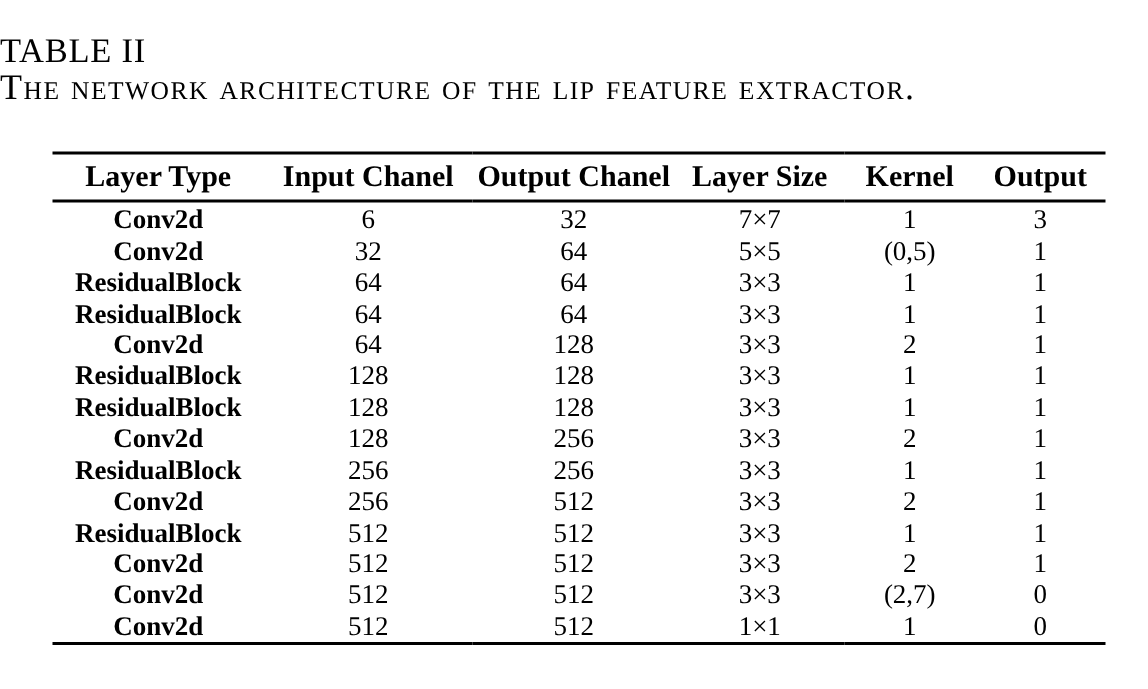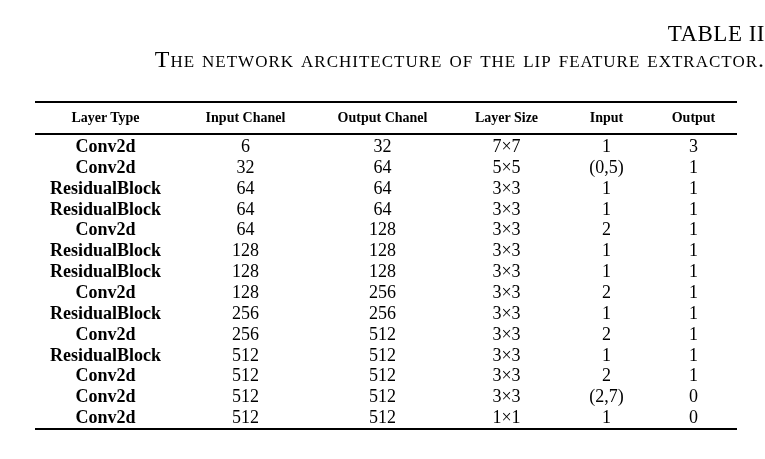--- a/index.html
+++ b/index.html
@@ -13,50 +13,50 @@
     position: relative;
     font-family: "Liberation Serif", serif;
     color: #000000;
     overflow: hidden;
   }
   .title {
     position: absolute;
     top: 22px;
     left: 0;
     width: 765px;
-    text-align: right;
+    text-align: left;
     font-size: 23px;
     line-height: 1.0;
     letter-spacing: 0.5px;
     white-space: nowrap;
   }
   .caption {
     position: absolute;
     top: 47px;
     left: 0;
     width: 765px;
-    text-align: right;
+    text-align: left;
     font-size: 24px;
     line-height: 1.0;
     font-variant: small-caps;
     letter-spacing: 1px;
     white-space: nowrap;
   }
   table.arch-table {
     position: absolute;
     top: 101px;
     left: 35px;
     width: 702px;
     border-collapse: collapse;
     table-layout: fixed;
     border-top: 2.5px solid #000000;
     border-bottom: 2.5px solid #000000;
   }
   table.arch-table th {
-    font-size: 14px;
+    font-size: 20px;
     font-weight: bold;
     text-align: center;
     vertical-align: middle;
     height: 30px;
     padding: 0;
     border-bottom: 2px solid #000000;
     white-space: nowrap;
   }
   table.arch-table td {
     font-size: 18px;
@@ -89,21 +89,21 @@
     <col style="width:113px">
     <col style="width:87px">
     <col style="width:87px">
   </colgroup>
   <thead>
     <tr>
       <th>Layer Type</th>
       <th>Input Chanel</th>
       <th>Output Chanel</th>
       <th>Layer Size</th>
-      <th>Input</th>
+      <th>Kernel</th>
       <th>Output</th>
     </tr>
   </thead>
   <tbody id="table-body">
       <tr>
         <td class="layer">Conv2d</td>
         <td>6</td>
         <td>32</td>
         <td>7×7</td>
         <td>1</td>

